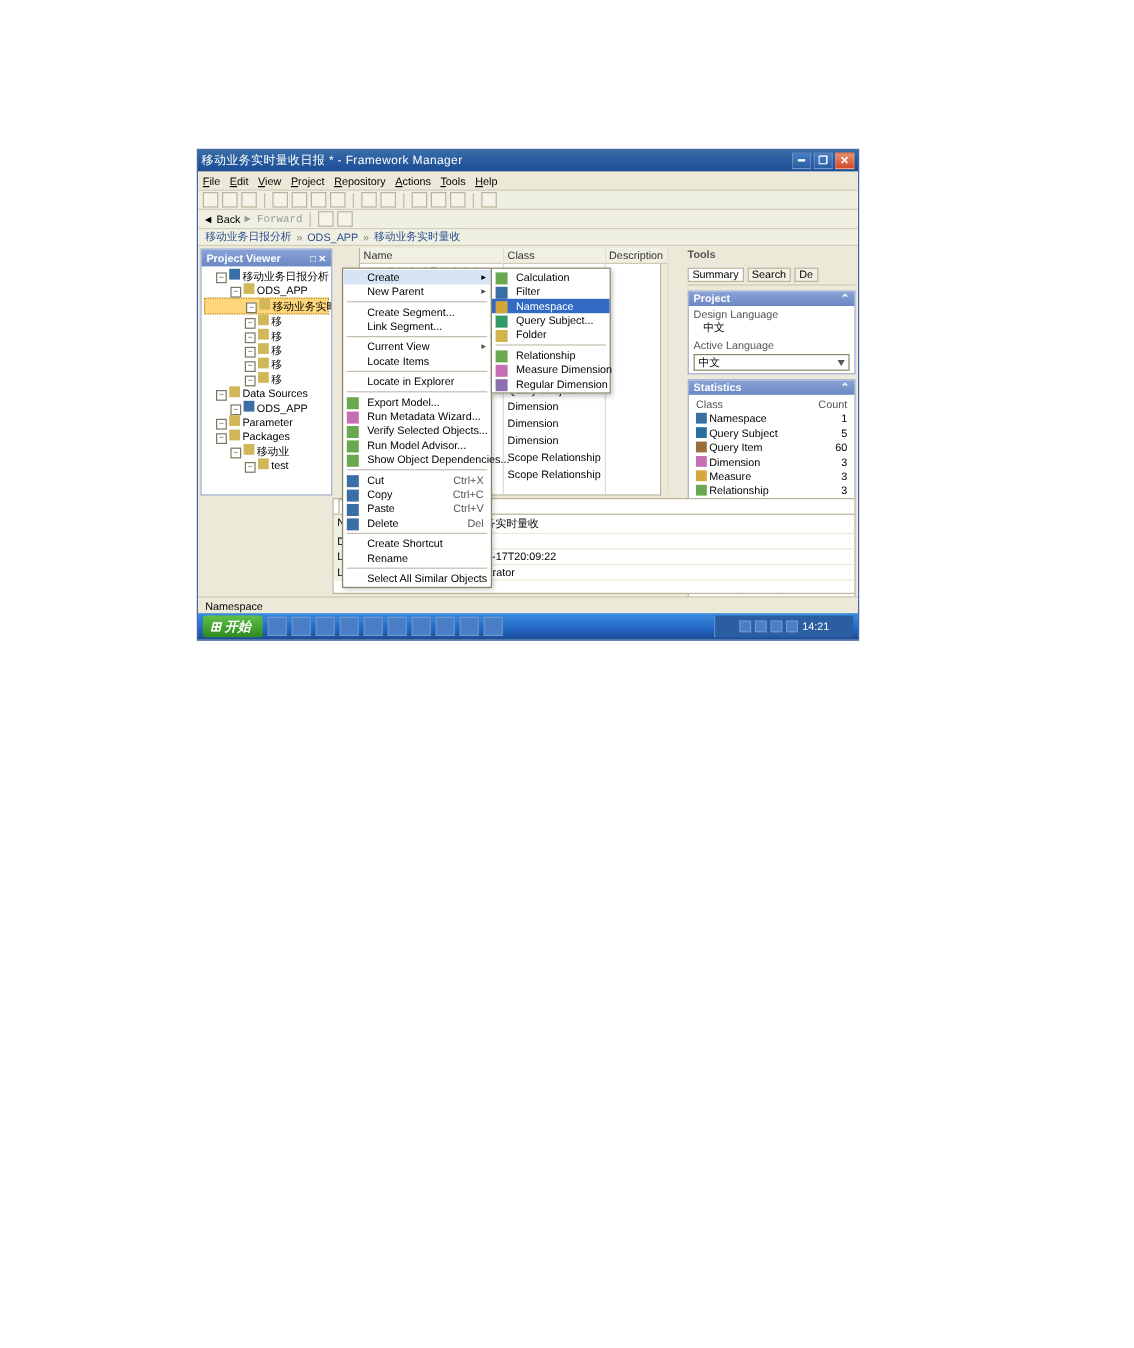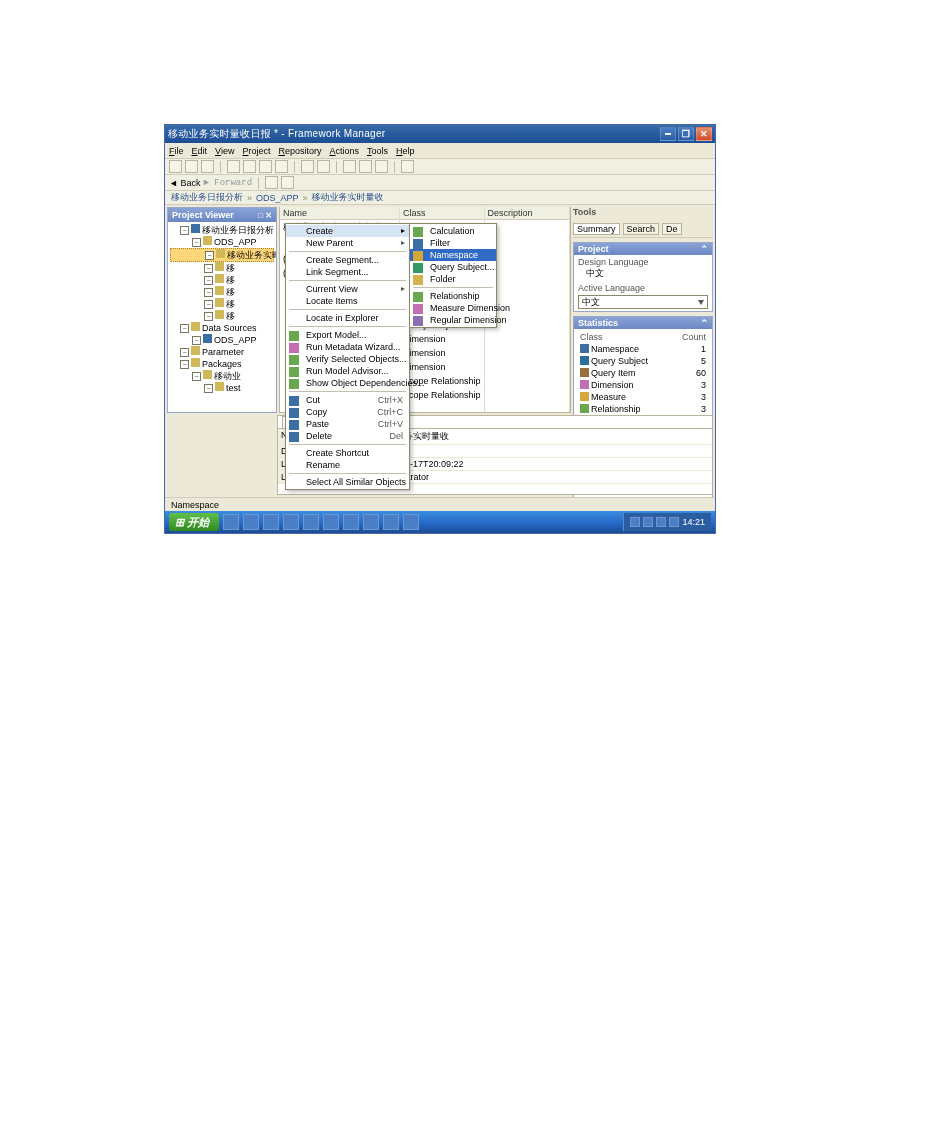--- a/index.html
+++ b/index.html
@@ -80,21 +80,21 @@
     display:flex;
     align-items:center;
     gap:4px;
     padding:0 6px;
     font-size:9px;
     color:#2b4e8f;
   }
   .crumb-arrow{color:#8b8666;}
 
   
-  .workarea { flex:1; display:flex; min-height:0; }
+  .workarea { flex:1; display:flex; min-height:0;gap:20px; }
   .sidebar {
     width: 110px;
     background:#fff;
     border:1px solid #9aa7c7;
     margin:2px;
     display:flex;
     flex-direction:column;
     font-size:9px;
     position: relative;
   }
@@ -236,21 +236,21 @@
   .taskbar {
     height:22px;
     background: linear-gradient(#3a8de0,#2466c4 60%,#1c4d95);
     display:flex;
     align-items:center;
     padding:0 4px;
     gap:4px;
   }
   .startbtn{height:18px;background:linear-gradient(#5fbf4a,#2f8a1f);color:#fff;font-weight:bold;font-style:italic;border-radius:3px;padding:0 10px 0 6px;display:flex;align-items:center;font-size:11px;}
   .tbico{width:16px;height:16px;background:#4a7ec5;border:1px solid #fff3;}
-  .tray{height:18px;background:#2b5ea0;border-left:1px solid #5a8dd0;padding:0 6px;display:flex;align-items:center;gap:3px;color:#fff;font-size:9px;margin-left:auto;}
+  .tray{height:18px;background:#2b5ea0;border-left:1px solid #5a8dd0;padding:0 20px;display:flex;align-items:center;gap:3px;color:#fff;font-size:9px;margin-left:auto;}
 
   
 </style>
 </head>
 <body>
 
 <div class="doc">
 
   <div class="shot">
 
@@ -547,21 +547,21 @@
         <div class="item"><span class="kico fil"></span>Copy<span class="sc">Ctrl+C</span></div>
         <div class="item"><span class="kico fil"></span>Paste<span class="sc">Ctrl+V</span></div>
         <div class="item"><span class="kico fil"></span>Delete<span class="sc">Del</span></div>
         <div class="sep"></div>
         <div class="item">Create Shortcut</div>
         <div class="item">Rename</div>
         <div class="sep"></div>
         <div class="item">Select All Similar Objects</div>
       </div>
 
-    <div class="ctxmenu" id="ctx2" style="left:244px;top:98px;width:88px;">
+    <div class="ctxmenu" id="ctx2" style="left:244px;top:98px;width:100px;">
         <div class="item"><span class="kico calc"></span>Calculation</div>
         <div class="item"><span class="kico fil"></span>Filter</div>
         <div class="item hi"><span class="kico ns"></span>Namespace</div>
         <div class="item"><span class="kico qs"></span>Query Subject...</div>
         <div class="item"><span class="kico fold"></span>Folder</div>
         <div class="sep"></div>
         <div class="item"><span class="kico rel"></span>Relationship</div>
         <div class="item"><span class="kico md"></span>Measure Dimension</div>
         <div class="item"><span class="kico rd"></span>Regular Dimension</div>
       </div>

